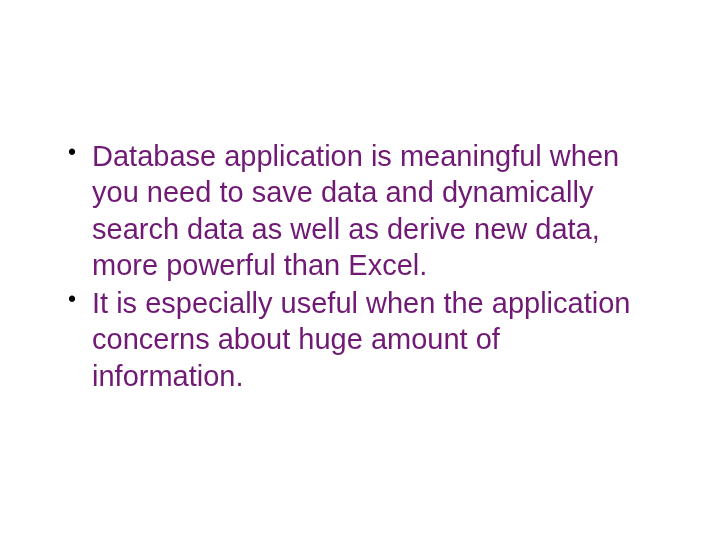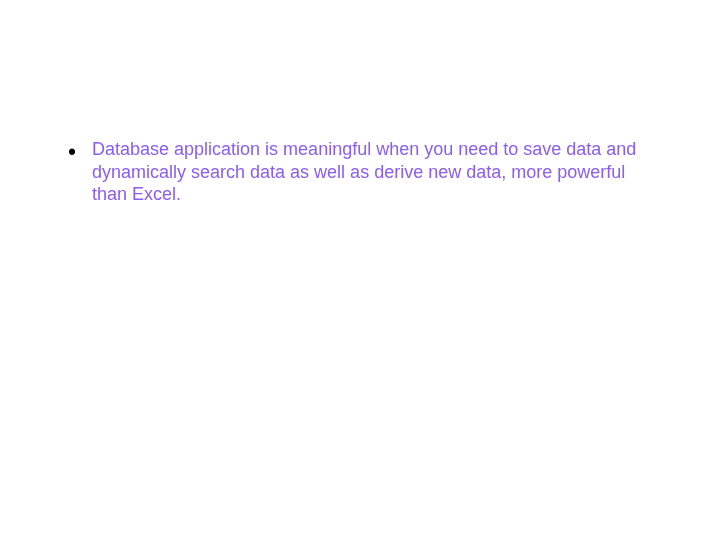--- a/index.html
+++ b/index.html
@@ -19,36 +19,39 @@
       top: 138px;
       left: 62px;
       right: 80px;
     }
     ul {
       list-style: none;
     }
     li {
       position: relative;
       padding-left: 30px;
-      font-size: 18px;
+      font-size: 29px;
       line-height: 1.25;
-      color: #8b5cf6;
+      color: #701a75;
       margin-bottom: 2px;
     }
     li::before {
       content: "•";
       position: absolute;
       left: 6px;
       top: 0;
       font-size: 23px;
       color: #000000;
     }
   </style>
 </head>
 <body>
 
 <div class="content">
   <ul>
     <li>
       <span>Database application is meaningful when you need to save data and dynamically search data as well as derive new data, more powerful than Excel.</span>
     </li>
+    <li>
+      <span>It is especially useful when the application concerns about huge amount of information.</span>
+    </li>
   </ul>
 </div>
 
 </body></html>

